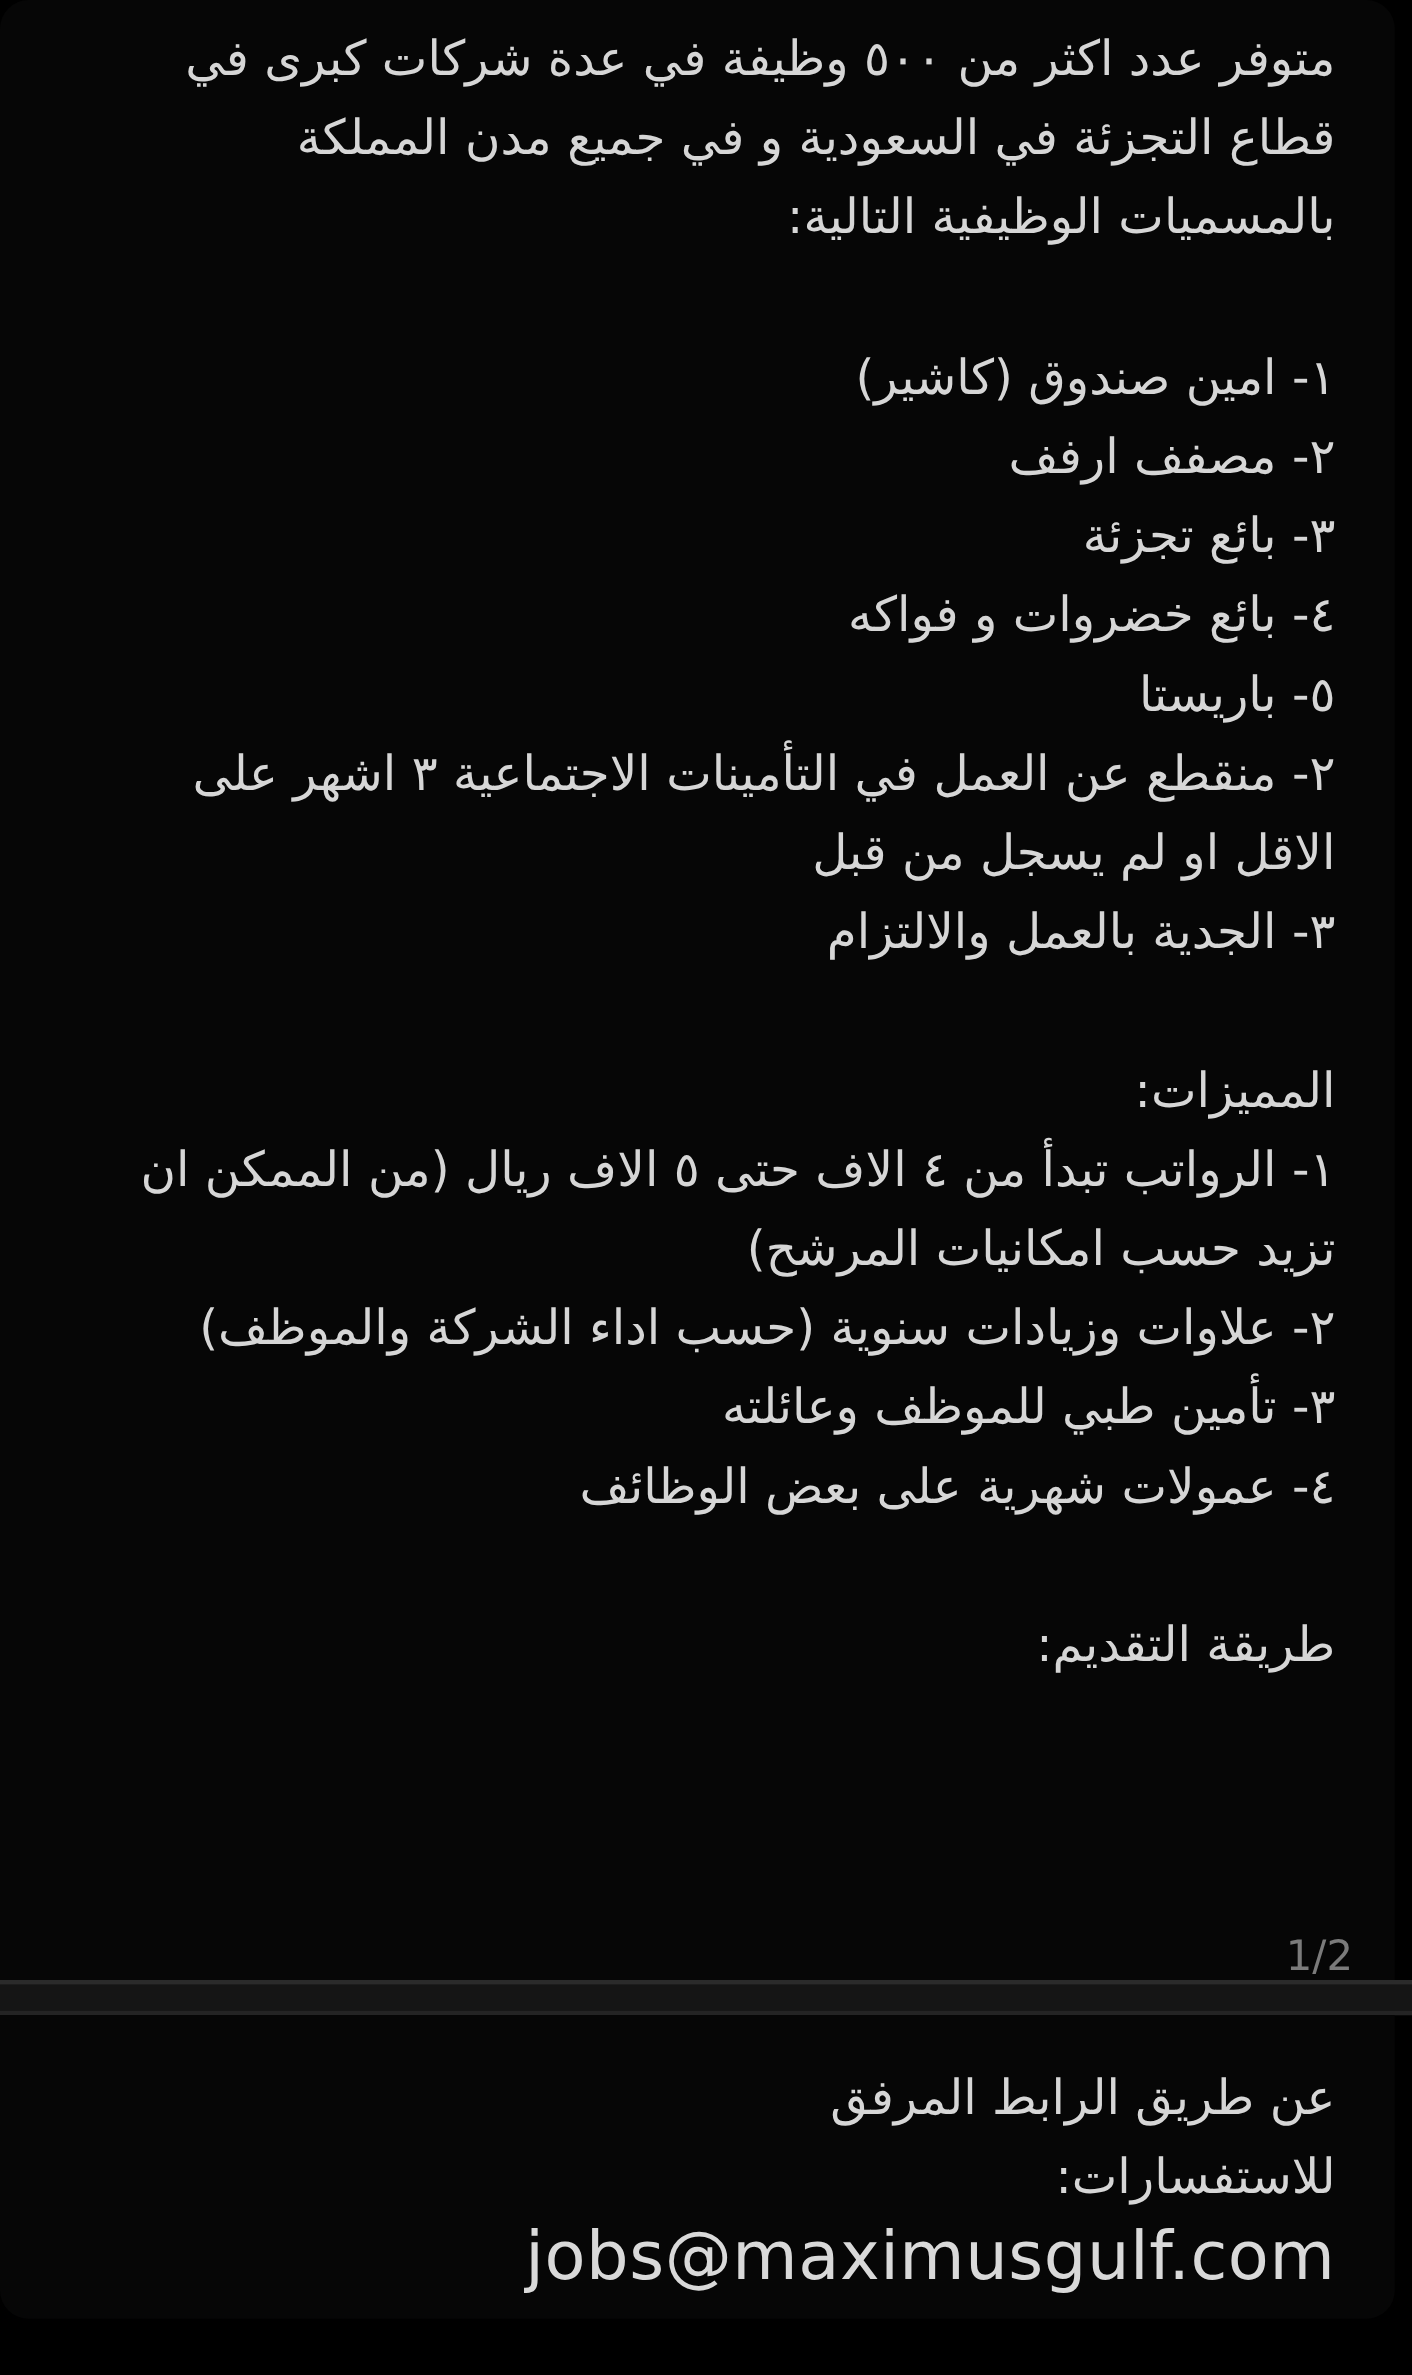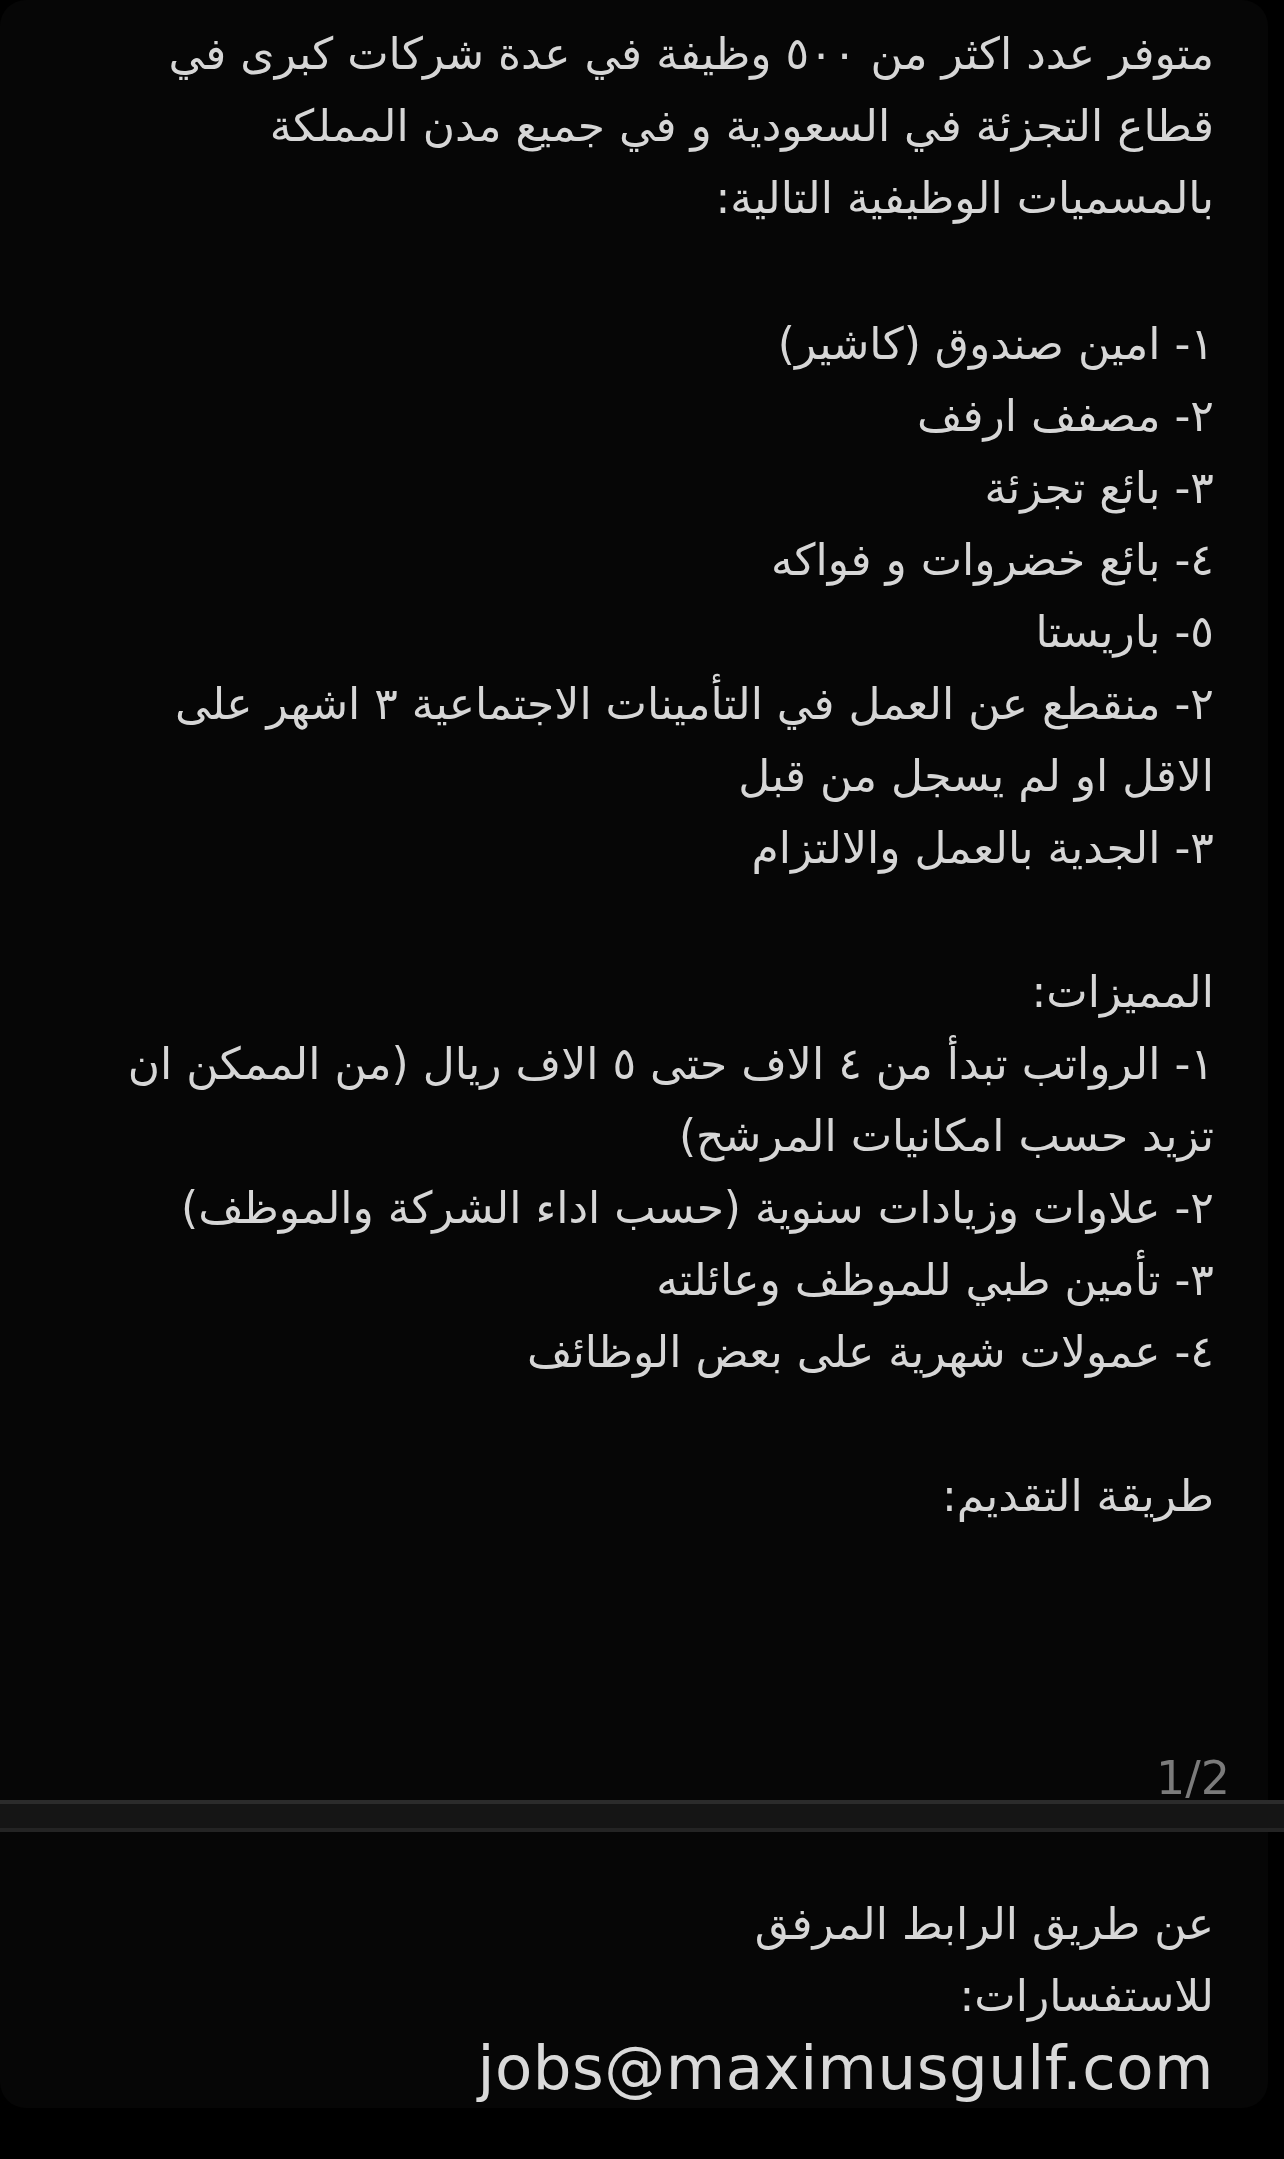--- a/index.html
+++ b/index.html
@@ -31,21 +31,21 @@
   .page-one {
     top: 0;
     height: 1800px;
     border-radius: 26px 26px 0 0;
     padding-top: 18px;
   }
   .page-two {
     top: 1832px;
     height: 276px;
     border-radius: 0 0 26px 26px;
-    padding-top: 56px;
+    padding-top: 40px;
   }
   .gap-divider {
     position: absolute;
     top: 1800px;
     left: 0;
     right: 0;
     height: 32px;
     box-sizing: border-box;
     background: #151515;
     border-top: 4px solid #2b2b2b;
@@ -54,21 +54,21 @@
   .block { margin: 0; }
   .jobs-block { margin-top: 74px; }
   .section-title { margin-top: 72px; }
   .line { white-space: nowrap; }
   .page-indicator {
     position: absolute;
     top: 1756px;
     right: 54px;
     direction: ltr;
     color: #7b7b7b;
-    font-size: 46px;
+    font-size: 38px;
     line-height: 44px;
     font-family: "DejaVu Sans", sans-serif;
   }
   .latin-email {
     direction: ltr;
     unicode-bidi: embed;
     font-size: 61px;
     letter-spacing: 0.5px;
     color: #d9d9d9;
   }

